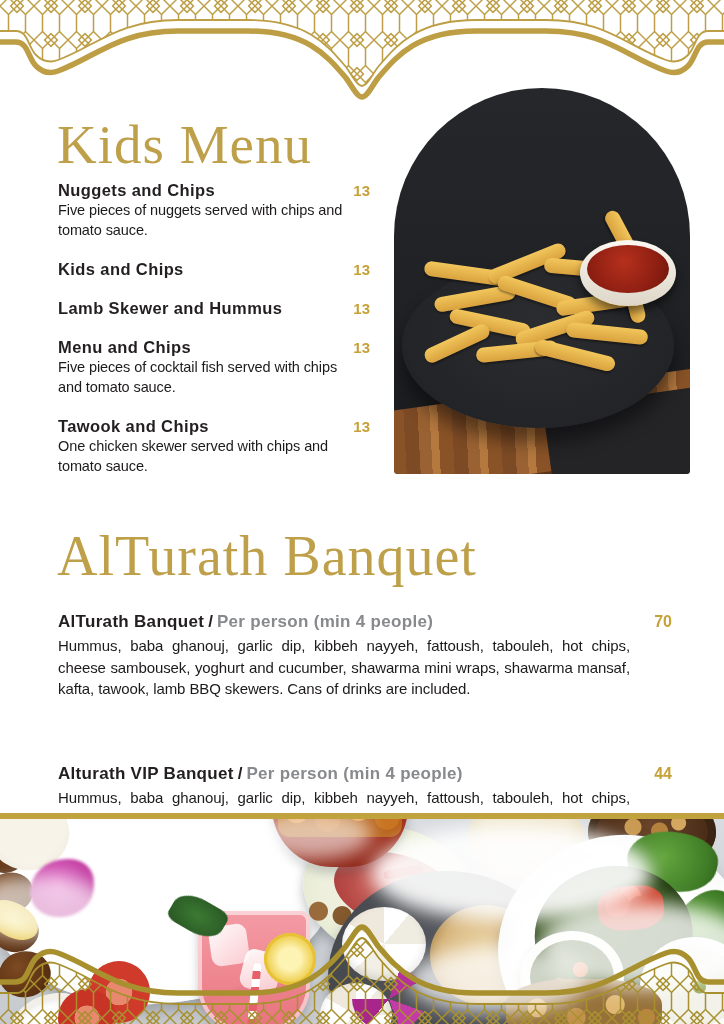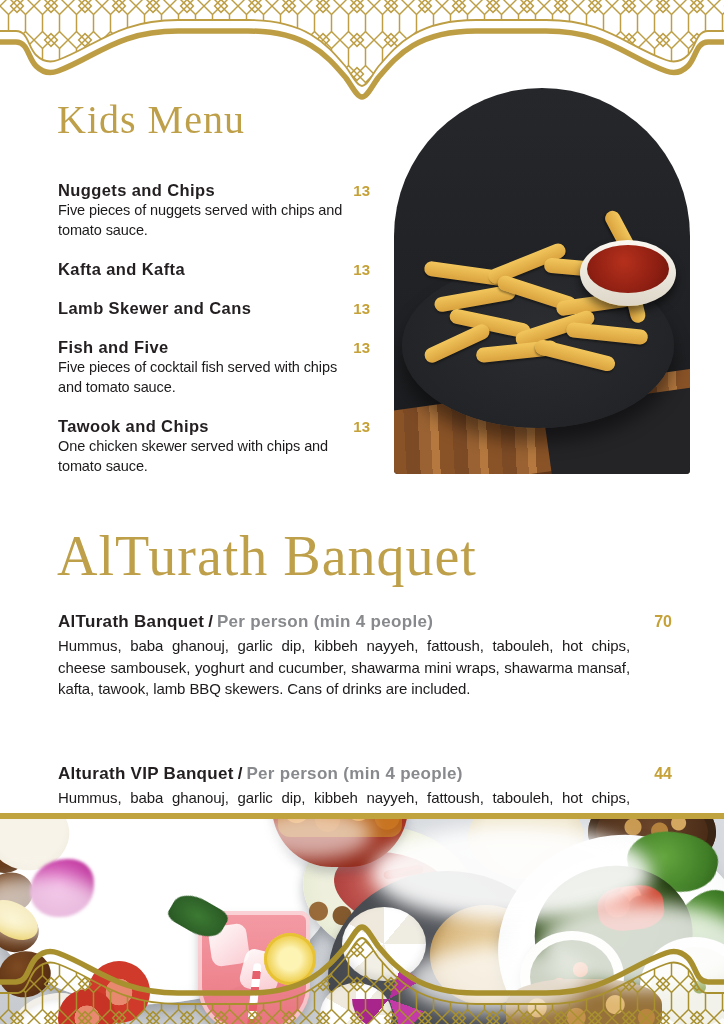--- a/index.html
+++ b/index.html
@@ -10,21 +10,21 @@
   .page { position:absolute; inset:0; background:#ffffff; }
 
   
   .top-border { position:absolute; top:0; left:0; z-index:5; }
   .bottom-border { position:absolute; bottom:0; left:0; z-index:9; }
 
   
   .script-title { position:absolute; left:57px;
      font-family:"Liberation Serif","DejaVu Serif",serif; font-weight:400;
      color:#BFA04A; letter-spacing:1px; }
-  .kids-title { top:96px; font-size:40px; }
+  .kids-title { top:113px; font-size:55px; }
   .banquet-title { top:524px; font-size:56px; }
 
   
   .kids-list { position:absolute; left:58px; top:166px; width:312px; }
   .kitem { margin-bottom:5px; }
   .kitem-row { display:flex; justify-content:space-between; align-items:baseline; }
   .kitem-name { font-size:16.5px; font-weight:bold; letter-spacing:.4px; color:#231F20; }
   .kitem-price { font-size:15px; font-weight:bold; color:#C6A137;margin-top:16px; }
   .kitem-desc { font-size:14.5px; line-height:20px; letter-spacing:-.1px; color:#1d1a1b; width:305px; }
 
@@ -246,33 +246,33 @@
   <div class="kids-list">
     <div class="kitem">
       <div class="kitem-row">
         <span class="kitem-name">Nuggets and Chips</span>
         <span class="kitem-price">13</span>
       </div>
       <p class="kitem-desc">Five pieces of nuggets served with chips and tomato sauce.</p>
     </div>
     <div class="kitem">
       <div class="kitem-row">
-        <span class="kitem-name">Kafta and Kafta</span>
+        <span class="kitem-name">Kids and Chips</span>
         <span class="kitem-price">13</span>
       </div>
     </div>
     <div class="kitem">
       <div class="kitem-row">
-        <span class="kitem-name">Lamb Skewer and Cans</span>
+        <span class="kitem-name">Lamb Skewer and Hummus</span>
         <span class="kitem-price">13</span>
       </div>
     </div>
     <div class="kitem">
       <div class="kitem-row">
-        <span class="kitem-name">Fish and Five</span>
+        <span class="kitem-name">Menu and Chips</span>
         <span class="kitem-price">13</span>
       </div>
       <p class="kitem-desc">Five pieces of cocktail fish served with chips and tomato sauce.</p>
     </div>
     <div class="kitem">
       <div class="kitem-row">
         <span class="kitem-name">Tawook and Chips</span>
         <span class="kitem-price">13</span>
       </div>
       <p class="kitem-desc">One chicken skewer served with chips and tomato sauce.</p>

